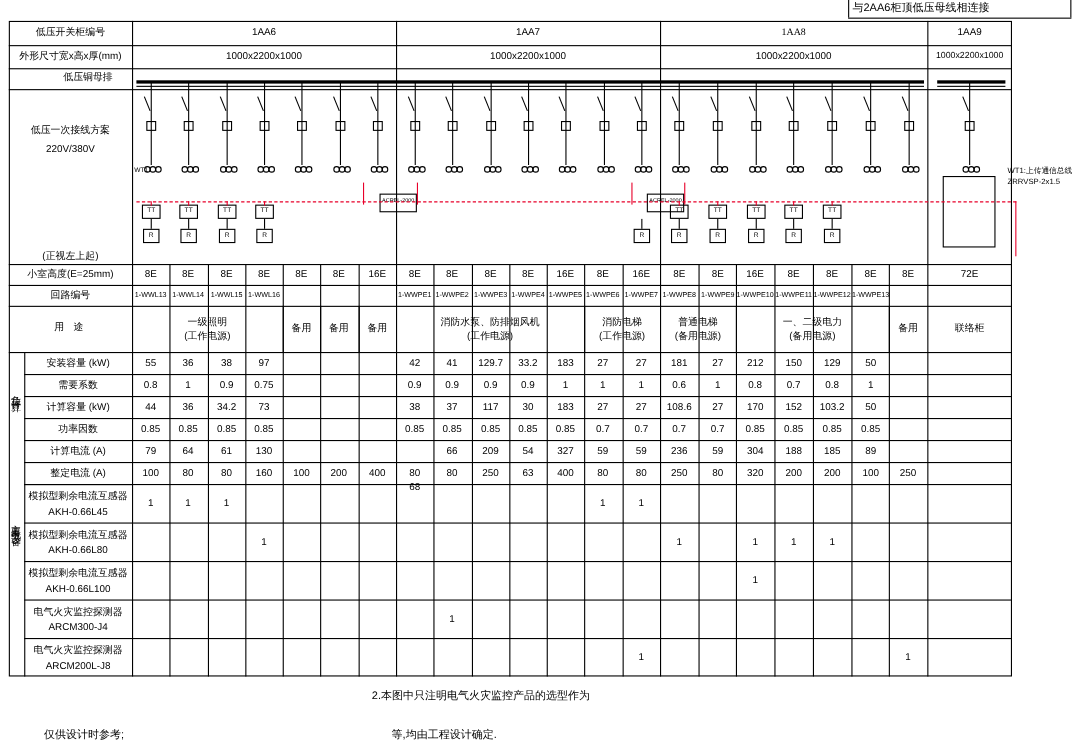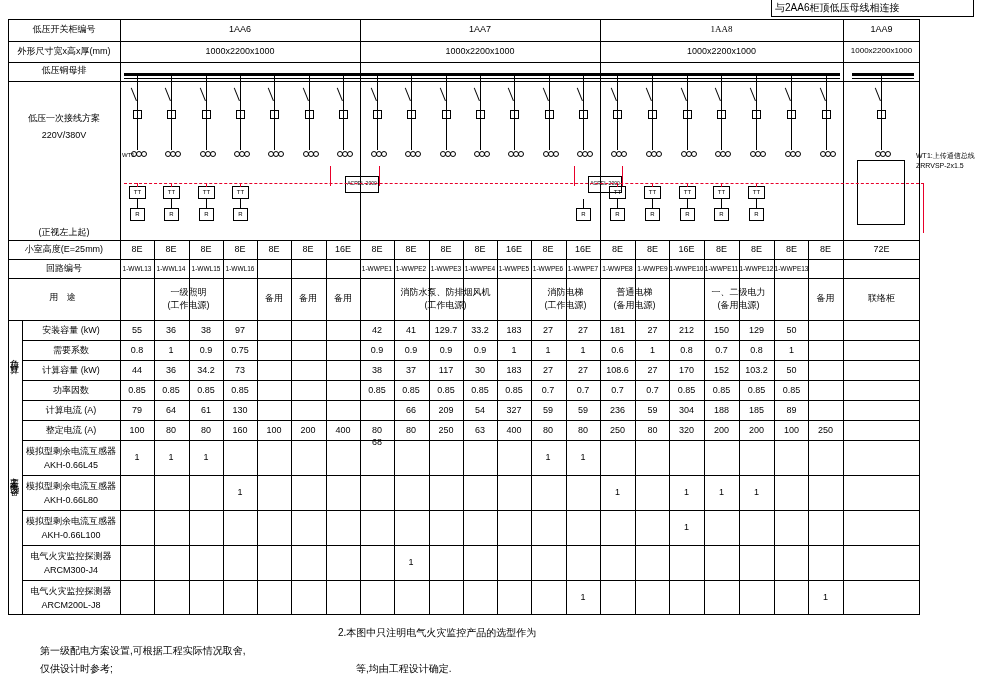--- a/index.html
+++ b/index.html
@@ -36,21 +36,21 @@
   <div class="ln" style="left:120px;top:19px;width:1px;height:596px;"></div>
   <div class="ln" style="left:22px;top:320px;width:1px;height:295px;"></div>
   <div class="ln" style="left:22px;top:440px;width:98px;height:1px;"></div>
 
   <div class="ln" style="left:360px;top:19px;width:1px;height:596px;"></div>
   <div class="ln" style="left:600px;top:19px;width:1px;height:596px;"></div>
   <div class="ln" style="left:843px;top:19px;width:1px;height:596px;"></div>
 
   <div class="tc" style="left:8px;top:25px;width:112px;">低压开关柜编号</div>
   <div class="tc" style="left:8px;top:47px;width:112px;">外形尺寸宽x高x厚(mm)</div>
-  <div class="tc" style="left:8px;top:66px;width:112px;">低压铜母排</div>
+  <div class="tc" style="left:24px;top:66px;width:112px;">低压铜母排</div>
   <div class="tc" style="left:8px;top:114px;width:112px;">低压一次接线方案</div>
   <div class="tc" style="left:8px;top:131px;width:112px;">220V/380V</div>
   <div class="tc" style="left:8px;top:212px;width:112px;margin-top:16px;">(正视左上起)</div>
   <div class="tc" style="left:8px;top:245px;width:112px;">小室高度(E=25mm)</div>
   <div class="tc" style="left:8px;top:264px;width:112px;">回路编号</div>
   <div class="tc" style="left:8px;top:293px;width:112px;letter-spacing:3px;">用  途</div>
   <div class="t" style="left:9px;top:352px;width:12px;"><span class="vert">负荷计算</span></div>
   <div class="t" style="left:9px;top:470px;width:12px;"><span class="vert">主要电气设备</span></div>
 
   <div class="tc" id="cab0n" style="left:120px;top:25px;width:240px;">1AA6</div>
@@ -502,21 +502,20 @@
       <div class="tc" style="left:23px;top:552px;width:96px;">电气火灾监控探测器</div>
       <div class="tc" style="left:23px;top:566px;width:96px;">ARCM300-J4</div>
       <div class="tc" style="left:394px;top:558px;width:34px;">1</div>
       <div class="ln" style="left:22px;top:580px;width:898px;height:1px;"></div>
       <div class="tc" style="left:23px;top:587px;width:96px;">电气火灾监控探测器</div>
       <div class="tc" style="left:23px;top:601px;width:96px;">ARCM200L-J8</div>
       <div class="tc" style="left:566px;top:593px;width:34px;">1</div>
       <div class="tc" style="left:808px;top:593px;width:35px;">1</div>
     </div>
 
-  <div class="note" style="left:40px;top:643px;">第一级配电方案设置,可根据工程实际情况取舍,</div>
   <div class="note" style="left:40px;top:661px;">仅供设计时参考;</div>
   <div class="note" style="left:338px;top:625px;">2.本图中只注明电气火灾监控产品的选型作为</div>
   <div class="note" style="left:356px;top:661px;">等,均由工程设计确定.</div>
 
 <div class="ln" style="left:154px;top:240px;width:1px;height:375px;"></div>
     <div class="ln" style="left:189px;top:240px;width:1px;height:375px;"></div>
     <div class="ln" style="left:223px;top:240px;width:1px;height:375px;"></div>
     <div class="ln" style="left:257px;top:240px;width:1px;height:375px;"></div>
     <div class="ln" style="left:291px;top:240px;width:1px;height:375px;"></div>
     <div class="ln" style="left:326px;top:240px;width:1px;height:375px;"></div>

